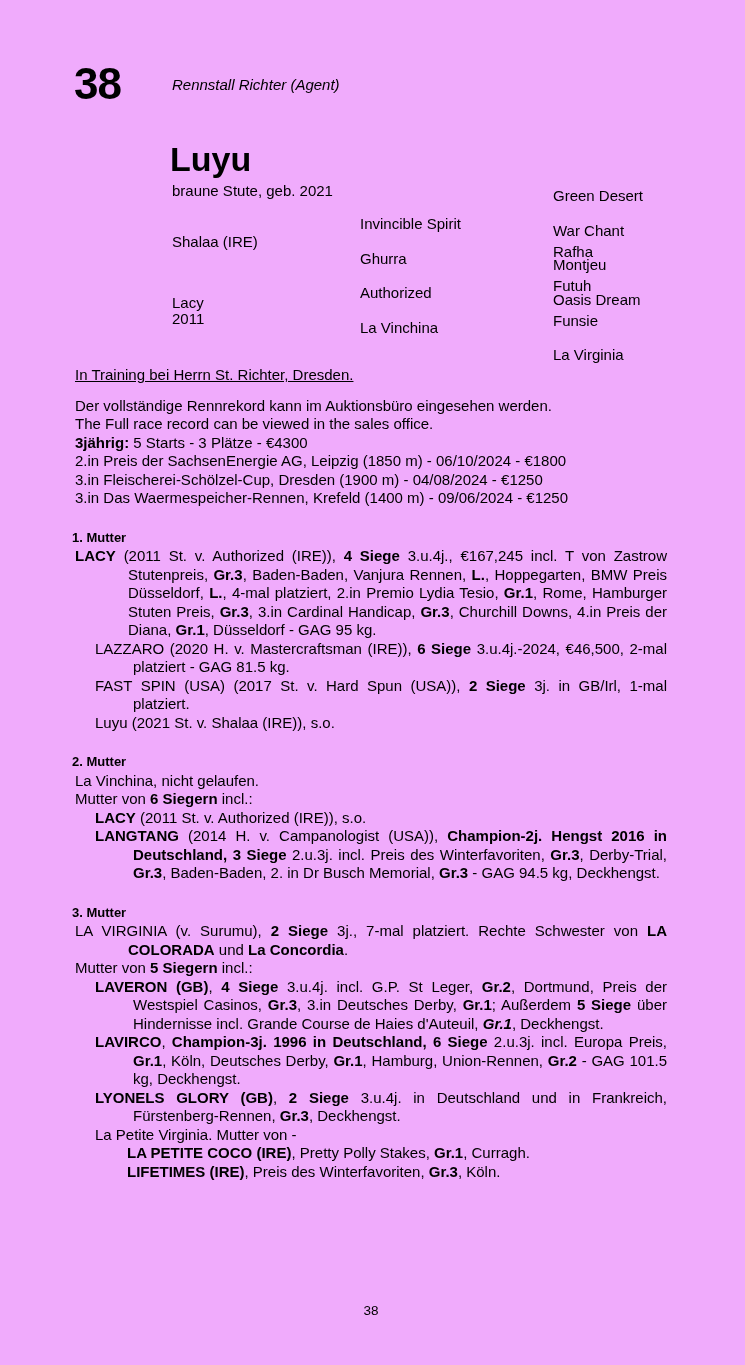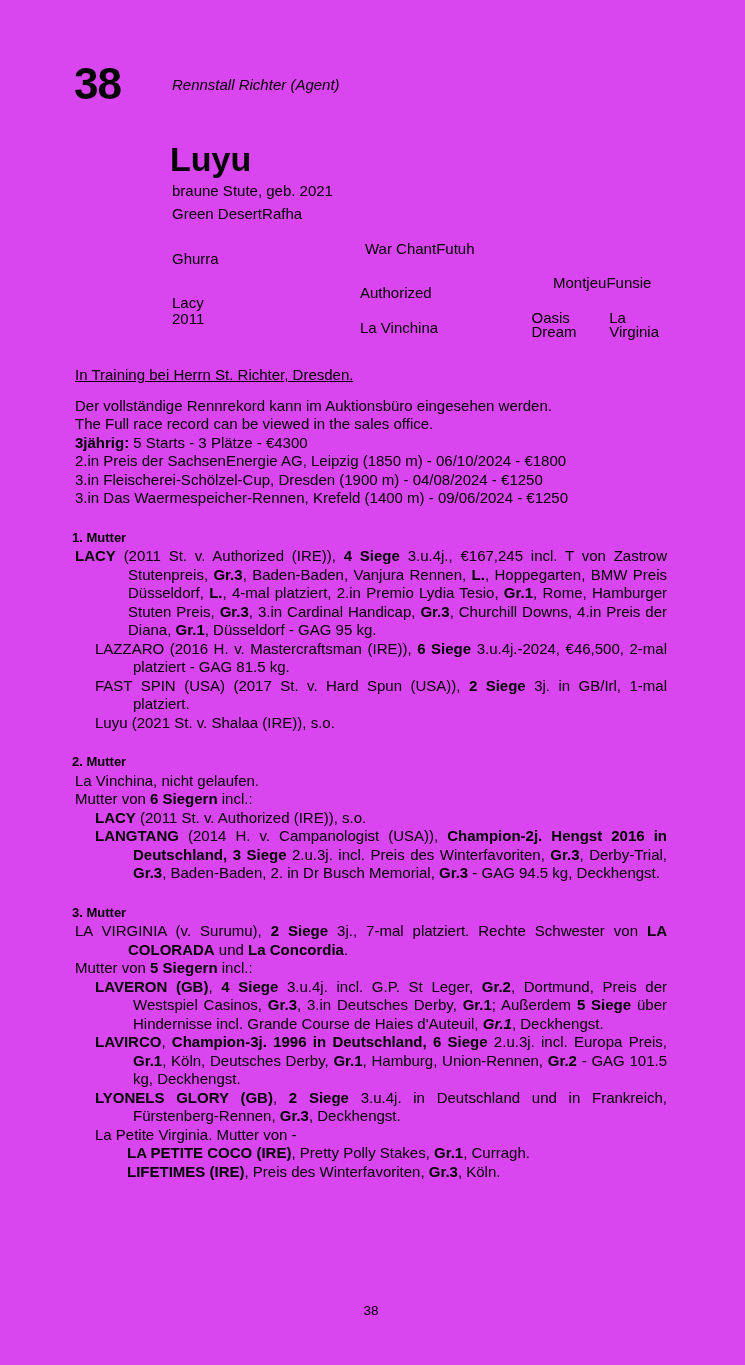--- a/index.html
+++ b/index.html
@@ -1,19 +1,19 @@
 <!DOCTYPE html>
 <html lang="de"><head>
 <meta charset="utf-8">
 <style>
   html,body{margin:0;padding:0;background:#ffffff;}
   .page{
     position:relative;
     width:745px;height:1365px;
-    background:#d946ef;color:#000000;
+    background:#f0abfc;color:#000000;
     font-family:"Liberation Sans","DejaVu Sans",sans-serif;
     font-size:15px;line-height:18.5px;
     overflow:hidden;
   }
   .b{font-weight:bold;}
   .i{font-style:italic;}
 
   
   .catalog-number{
     position:absolute;left:74px;top:62px;
@@ -26,21 +26,21 @@
   }
   .horse-desc{position:absolute;left:172px;top:182px;}
 
   
   .pedigree{position:absolute;left:172px;top:207px;width:500px;}
   .ped-half{display:flex;height:69px;}
   .gen1{width:188px;display:flex;flex-direction:column;justify-content:center;line-height:16px;}
   .gen2col{flex:1;display:flex;flex-direction:column;}
   .gen2row{display:flex;height:34.5px;}
   .gen2{width:193px;display:flex;align-items:center;}
-  .gen3col{display:flex;flex-direction:row;justify-content:center;line-height:14.6px;}
+  .gen3col{display:flex;flex-direction:column;justify-content:center;line-height:14.6px;gap:41px;}
 
   
   .bodytext{position:absolute;left:75px;top:366px;width:592px;}
   .bodytext p{margin:0;text-align:justify;}
   .training-note{margin-bottom:12px !important;text-decoration:underline;}
   .hang40{padding-left:40px;text-indent:-40px;}
   .hang52{padding-left:53px;text-indent:-53px;}
   .p1{margin-left:20px !important;padding-left:38px;text-indent:-38px;}
   .p2{margin-left:52px !important;padding-left:38px;text-indent:-38px;}
   h2.section-heading{
@@ -61,22 +61,26 @@
 <div class="page">
 
   <div class="catalog-number">38</div>
   <div class="consignor">Rennstall Richter (Agent)</div>
 
   <div class="horse-name">Luyu</div>
   <div class="horse-desc">braune Stute, geb. 2021</div>
 
   <div class="pedigree">
     <div class="ped-half">
+      <div class="gen1">
+        <span>Shalaa (IRE)</span>
+      </div>
       <div class="gen2col">
         <div class="gen2row">
+          <div class="gen2">Invincible Spirit</div>
           <div class="gen3col">
             <div>Green Desert</div>
             <div>Rafha</div>
           </div>
         </div>
         <div class="gen2row">
           <div class="gen2">Ghurra</div>
           <div class="gen3col">
             <div>War Chant</div>
             <div>Futuh</div>
@@ -116,21 +120,21 @@
       <p class="hang40"><span class="b">3jährig:</span><span> 5 Starts - 3 Plätze - €4300</span></p>
       <div id="race-results">
           <p class="hang40"><span>2.in Preis der SachsenEnergie AG, Leipzig (1850 m) - 06/10/2024 - €1800</span></p>
           <p class="hang40"><span>3.in Fleischerei-Schölzel-Cup, Dresden (1900 m) - 04/08/2024 - €1250</span></p>
           <p class="hang40"><span>3.in Das Waermespeicher-Rennen, Krefeld (1400 m) - 09/06/2024 - €1250</span></p>
         </div>
     </div>
     <div id="family-sections">
         <h2 class="section-heading">1. Mutter</h2>
         <p class="hang52"><span class="b">LACY</span><span> (2011 St. v. Authorized (IRE)), </span><span class="b">4 Siege</span><span> 3.u.4j., €167,245 incl. T von Zastrow Stutenpreis, </span><span class="b">Gr.3</span><span>, Baden-Baden, Vanjura Rennen, </span><span class="b">L.</span><span>, Hoppegarten, BMW Preis Düsseldorf, </span><span class="b">L.</span><span>, 4-mal platziert, 2.in Premio Lydia Tesio, </span><span class="b">Gr.1</span><span>, Rome, Hamburger Stuten Preis, </span><span class="b">Gr.3</span><span>, 3.in Cardinal Handicap, </span><span class="b">Gr.3</span><span>, Churchill Downs, 4.in Preis der Diana, </span><span class="b">Gr.1</span><span>, Düsseldorf - GAG 95 kg.</span></p>
-        <p class="p1"><span>LAZZARO (2016 H. v. Mastercraftsman (IRE)), </span><span class="b">6 Siege</span><span> 3.u.4j.-2024, €46,500, 2-mal platziert - GAG 81.5 kg.</span></p>
+        <p class="p1"><span>LAZZARO (2020 H. v. Mastercraftsman (IRE)), </span><span class="b">6 Siege</span><span> 3.u.4j.-2024, €46,500, 2-mal platziert - GAG 81.5 kg.</span></p>
         <p class="p1"><span>FAST SPIN (USA) (2017 St. v. Hard Spun (USA)), </span><span class="b">2 Siege</span><span> 3j. in GB/Irl, 1-mal platziert.</span></p>
         <p class="p1"><span>Luyu (2021 St. v. Shalaa (IRE)), s.o.</span></p>
         <h2 class="section-heading">2. Mutter</h2>
         <p><span>La Vinchina, nicht gelaufen.</span></p>
         <p><span>Mutter von </span><span class="b">6 Siegern</span><span> incl.:</span></p>
         <p class="p1"><span class="b">LACY</span><span> (2011 St. v. Authorized (IRE)), s.o.</span></p>
         <p class="p1"><span class="b">LANGTANG</span><span> (2014 H. v. Campanologist (USA)), </span><span class="b">Champion-2j. Hengst 2016 in Deutschland, 3 Siege</span><span> 2.u.3j. incl. Preis des Winterfavoriten, </span><span class="b">Gr.3</span><span>, Derby-Trial, </span><span class="b">Gr.3</span><span>, Baden-Baden, 2. in Dr Busch Memorial, </span><span class="b">Gr.3</span><span> - GAG 94.5 kg, Deckhengst.</span></p>
         <h2 class="section-heading">3. Mutter</h2>
         <p class="hang52"><span>LA VIRGINIA (v. Surumu), </span><span class="b">2 Siege</span><span> 3j., 7-mal platziert. Rechte Schwester von </span><span class="b">LA COLORADA</span><span> und </span><span class="b">La Concordia</span><span>.</span></p>
         <p><span>Mutter von </span><span class="b">5 Siegern</span><span> incl.:</span></p>

